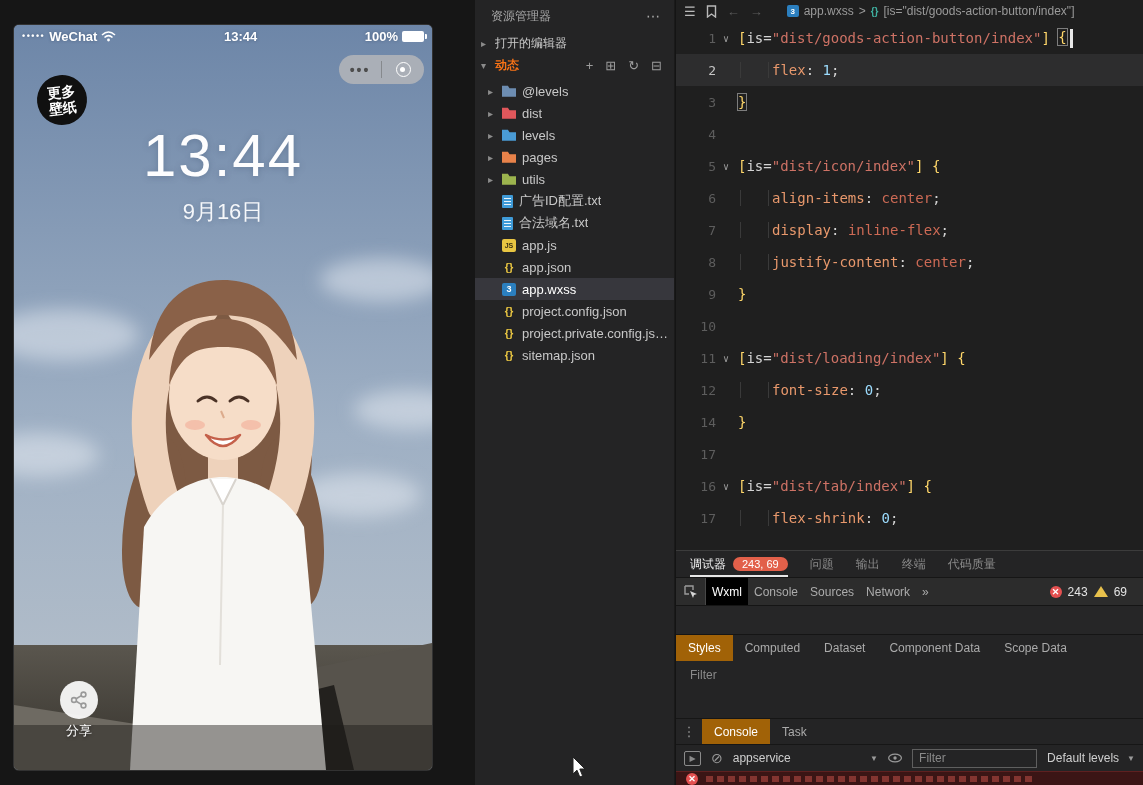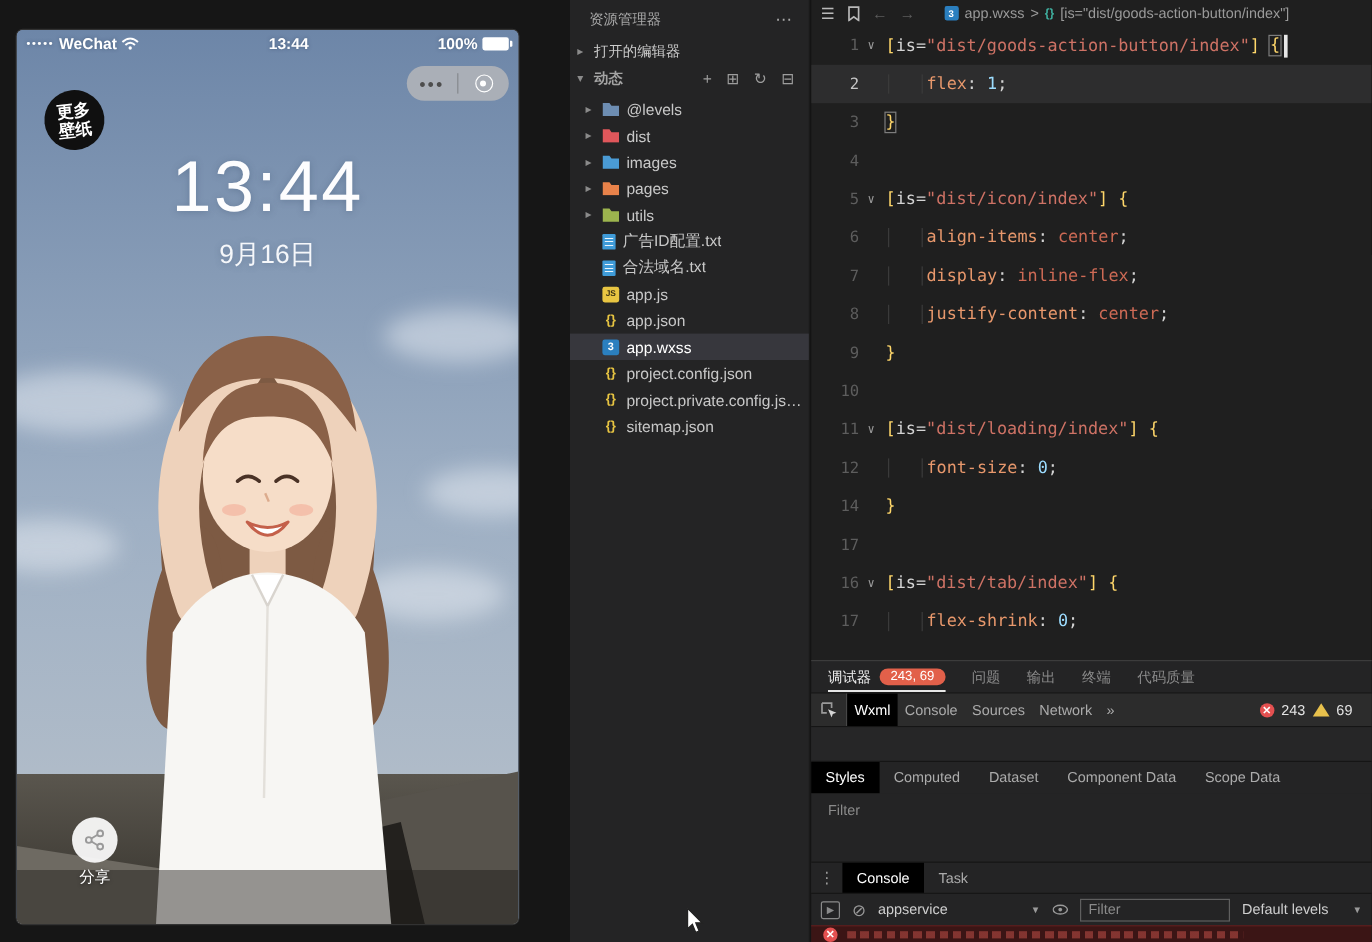--- a/index.html
+++ b/index.html
@@ -48,21 +48,21 @@
 
   
   #explorer { position:absolute; left:475px; top:0; width:200px; height:785px; background:#242425;
     border-right:1px solid #1a1a1a; color:#c3c3c3; font-size:12px; }
   #exp-header { height:32px; display:flex; align-items:center; justify-content:space-between;
     padding:0 14px 0 16px; color:#a8a8a8; }
   #exp-more { color:#a8a8a8; font-size:14px; cursor:pointer; }
   .exp-section { height:22px; display:flex; align-items:center; gap:4px; padding-left:6px; color:#cccccc; }
   .exp-arrow { color:#8b8b8b; font-size:10px; width:10px; }
   #sec-project { justify-content:flex-start; }
-  #sec-project .sec-label { font-weight:bold; color:#a3a3a3; }
+  #sec-project .sec-label { font-weight:bold; color:#f97316; }
   #tree-actions { margin-left:auto; display:flex; gap:12px; padding-right:12px; color:#9d9d9d; font-size:13px; }
   #tree-actions span { cursor:pointer; }
 
   #file-tree { margin-top:4px; }
   .tree-row { height:22px; display:flex; align-items:center; padding-left:13px; color:#c8c8c8; font-size:13px; cursor:pointer; }
   .tree-row.selected { background:#37373d; color:#fff; }
   .tree-row .arrow { width:14px; color:#8b8b8b; font-size:10px; }
   .fic { width:14px; height:13px; margin-right:6px; display:inline-flex; align-items:center;
     justify-content:center; font-size:9px; font-weight:bold; flex:none; }
   .fic.folder { clip-path:polygon(0 10%, 42% 10%, 54% 28%, 100% 28%, 100% 94%, 0 94%); }
@@ -114,36 +114,36 @@
   .vtab.active { background:#000; color:#fff; }
   #dt-counts { margin-left:auto; display:flex; align-items:center; gap:6px; padding-right:16px; color:#e4e4e4; }
   .err-ic { width:12px; height:12px; border-radius:50%; background:#e45050; color:#fff; font-size:9px;
     display:inline-flex; align-items:center; justify-content:center; font-weight:bold; }
   .warn-ic { width:0; height:0; border-left:7px solid transparent; border-right:7px solid transparent;
     border-bottom:11px solid #e8c14c; display:inline-block; }
 
   #wxml-content { height:29px; background:#262627; border-bottom:1px solid #151515; }
   #styles-tabs { height:26px; display:flex; align-items:center; background:#242425; }
   .stab { padding:0 12px; height:100%; display:flex; align-items:center; color:#ababab; cursor:pointer; }
-  .stab.active { background:#000000; color:#fff; }
+  .stab.active { background:#a16207; color:#fff; }
   #styles-filter { height:28px; display:flex; align-items:center; padding-left:14px; color:#8a8a8a; }
   #styles-space { height:29px; }
 
   #console-tabs-row { height:26px; display:flex; align-items:center; background:#242425; border-top:1px solid #161616; }
   #console-kebab { width:26px; text-align:center; color:#9a9a9a; font-size:13px; cursor:pointer; }
   #console-toolbar { height:27px; display:flex; align-items:center; gap:10px; padding:0 8px; border-top:1px solid #161616; }
   .tb-box { width:18px; height:15px; border:1px solid #8a8a8a; border-radius:2px; display:inline-flex;
     align-items:center; justify-content:center; color:#8a8a8a; font-size:8px; cursor:pointer; }
   .block-ic { color:#9a9a9a; font-size:14px; cursor:pointer; }
   #ctx-select { display:flex; align-items:center; width:155px; color:#cfcfcf; cursor:pointer; }
   #ctx-select .carett { margin-left:auto; font-size:8px; color:#9a9a9a; }
   #console-filter { width:125px; height:19px; background:transparent; border:1px solid #5f5f5f;
     color:#ccc; font-size:12px; padding:0 6px; font-family:"Liberation Sans",sans-serif; }
   #console-filter::placeholder { color:#8a8a8a; }
-  #levels-select { display:flex; align-items:center; gap:20px; color:#cfcfcf; cursor:pointer; white-space:nowrap; }
+  #levels-select { display:flex; align-items:center; gap:8px; color:#cfcfcf; cursor:pointer; white-space:nowrap; }
   #levels-select .carett { font-size:8px; color:#9a9a9a; }
 
   #error-bar { position:absolute; left:0; bottom:0; width:100%; height:14px; background:#3b1515;
     border-top:1px solid #5e2020; display:flex; align-items:center; gap:8px; padding:0 10px; }
   #error-bar .streak { height:6px; width:330px;
     background:repeating-linear-gradient(90deg, rgba(240,100,90,.4) 0 7px, transparent 7px 11px); }
 
   
   #mouse-cursor { position:absolute; left:572px; top:757px; z-index:50; pointer-events:none; }
 </style>
@@ -275,21 +275,21 @@
         <span class="fname">@levels</span>
       </div>
       <div class="tree-row">
         <span class="arrow">▸</span>
         <span class="fic folder" style="background: rgb(224, 87, 91);"></span>
         <span class="fname">dist</span>
       </div>
       <div class="tree-row">
         <span class="arrow">▸</span>
         <span class="fic folder" style="background: rgb(74, 155, 213);"></span>
-        <span class="fname">images</span>
+        <span class="fname">levels</span>
       </div>
       <div class="tree-row">
         <span class="arrow">▸</span>
         <span class="fic folder" style="background: rgb(232, 130, 74);"></span>
         <span class="fname">pages</span>
       </div>
       <div class="tree-row">
         <span class="arrow">▸</span>
         <span class="fic folder" style="background: rgb(156, 180, 78);"></span>
         <span class="fname">utils</span>

